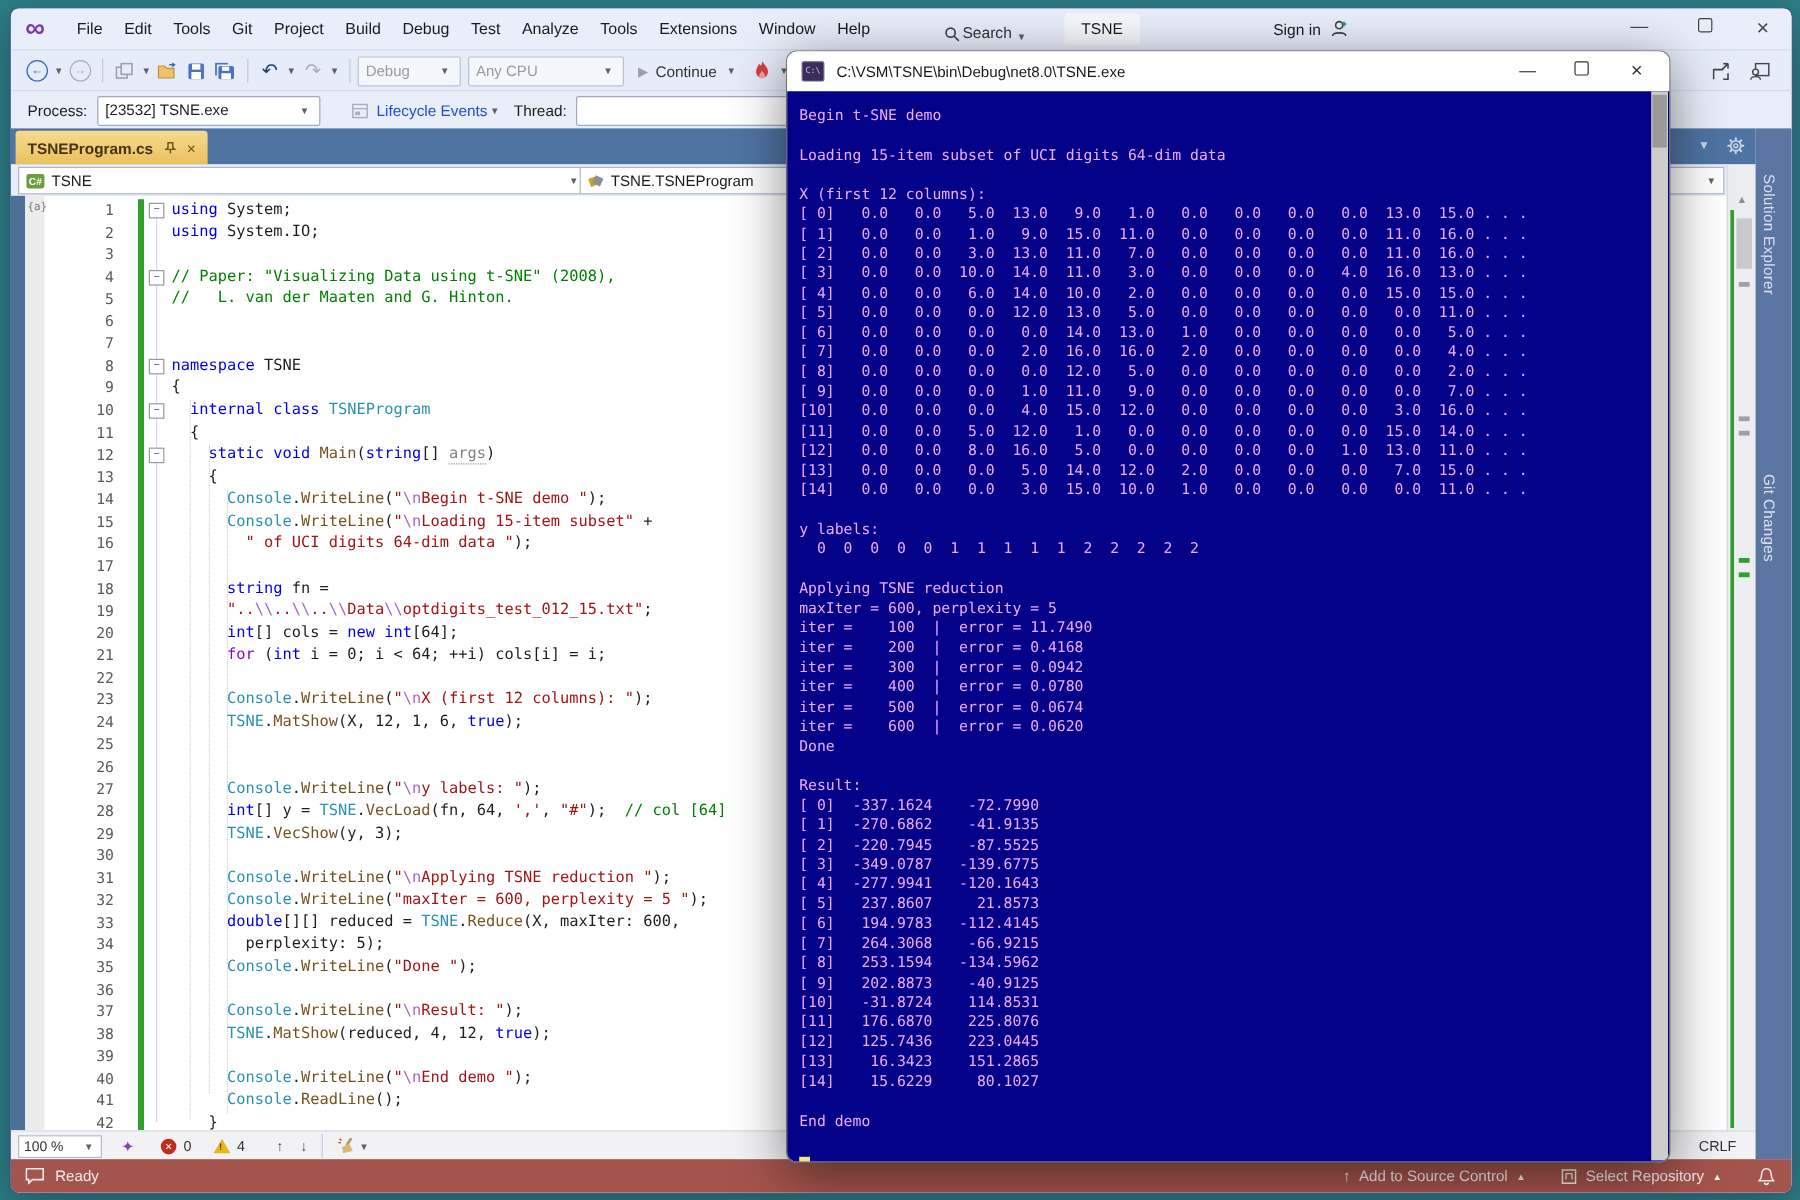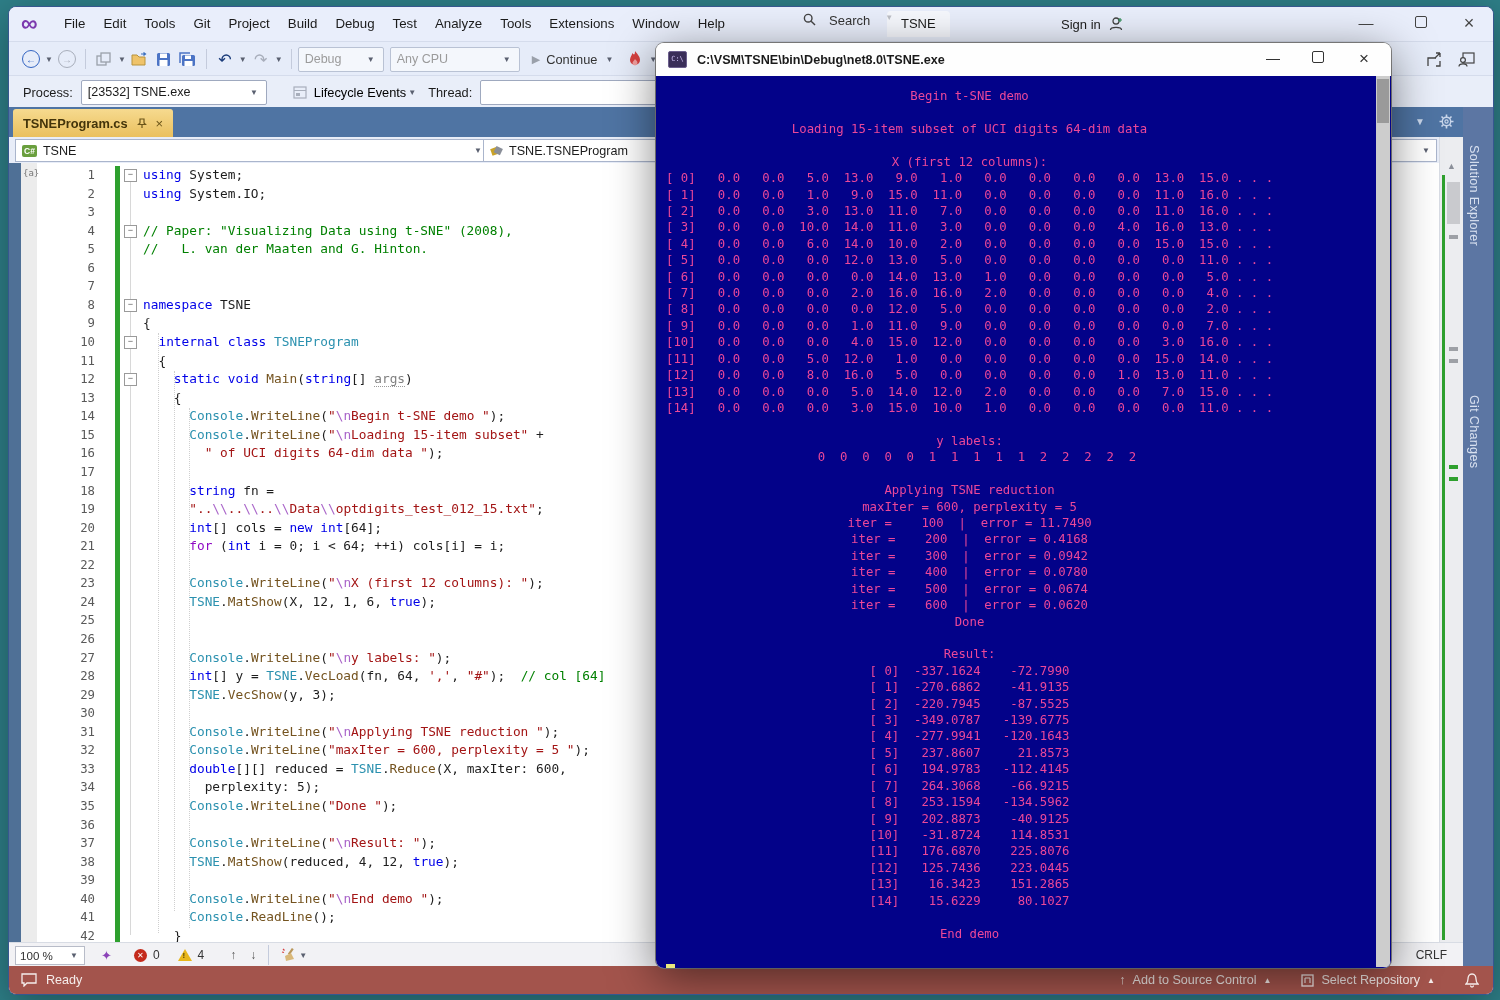--- a/index.html
+++ b/index.html
@@ -6,21 +6,21 @@
     font-family:"Liberation Sans",sans-serif;-webkit-font-smoothing:antialiased;}
   .abs{position:absolute;}
   
   #vswin{position:absolute;left:8px;top:6px;width:1484px;height:987px;background:#E9EEF9;
     border:1px solid #36578F;border-radius:8px;box-shadow:0 10px 40px rgba(0,0,0,.35);overflow:hidden;}
   
   #titlebar{position:absolute;left:0;top:0;width:100%;height:34px;background:#E9EEFB;}
   #menubar{position:absolute;left:46px;top:0;height:34px;display:flex;align-items:center;}
   #menubar .mi{padding:0 9px;font-size:13.3px;color:#1b1b1b;line-height:34px;cursor:default;}
   #vslogo{position:absolute;left:12px;top:3px;font-size:23px;font-weight:bold;color:#7C3AAE;}
-  #searchbox{position:absolute;left:794px;top:6px;height:22px;display:flex;align-items:flex-start;color:#333;font-size:13px;gap:13px;}
+  #searchbox{position:absolute;left:778px;top:6px;height:22px;display:flex;align-items:flex-end;color:#333;font-size:13px;gap:2px;}
   #solutionname{position:absolute;left:878px;top:4px;height:26px;line-height:26px;padding:0 14px;
      background:rgba(255,255,255,.6);border-radius:4px 4px 0 0;font-size:13px;color:#1b1b1b;}
   #signin{position:absolute;left:1052px;top:0;height:34px;display:flex;align-items:center;gap:7px;font-size:13px;color:#1b1b1b;}
   .wbtn{position:absolute;top:0;width:44px;height:34px;text-align:center;line-height:32px;color:#444;font-size:15px;}
   .maxbox{display:inline-block;width:10px;height:10px;border:1.2px solid #444;border-radius:2px;}
   
   #toolbar{position:absolute;left:0;top:34px;width:100%;height:34px;background:#E6ECF9;border-top:1px solid #D5DCEC;display:flex;align-items:center;}
   .tb-sep{width:1px;height:20px;background:#C4CBDC;margin:0 6px;}
   .tb-ic{width:24px;height:24px;display:flex;align-items:center;justify-content:center;font-size:14px;}
   .ddv{font-size:8px;color:#5a6070;margin:0 2px;}
@@ -75,26 +75,26 @@
   
   #statusbar{position:absolute;left:0;top:959px;width:100%;height:28px;background:#A3544C;color:#F5EDEB;font-size:12.6px;display:flex;align-items:center;}
   #statusbar .sb-item{display:flex;align-items:center;gap:7px;}
   
   #sidebar{position:absolute;left:1454px;top:100px;width:30px;height:859px;background:#5C76A3;}
   .vtab{position:absolute;left:4px;writing-mode:vertical-rl;font-size:12.6px;color:#D9E1F0;letter-spacing:.3px;}
   
   #conwin{position:absolute;left:647px;top:36px;width:735px;height:925px;border-radius:8px;
      box-shadow:0 10px 45px rgba(0,0,0,.5),0 0 0 1px #8C8C8C;background:#fff;}
   #contitle{position:absolute;left:0;top:0;width:100%;height:33px;background:#FEFEFE;border-radius:8px 8px 0 0;display:flex;align-items:center;}
-  #contitle .ttext{font-size:12.6px;color:#1a1a1a;margin-left:10px;font-weight:bold;}
+  #contitle .ttext{font-size:12.6px;color:#1a1a1a;margin-left:10px;}
   #conicon{width:17px;height:15px;margin-left:12px;background:#3A2E58;border:1px solid #6B5E8C;border-radius:2px;color:#CBBCF0;font-size:7px;line-height:14px;text-align:center;font-family:"DejaVu Sans Mono",monospace;}
   .cwbtn{position:absolute;top:0;width:44px;height:33px;text-align:center;line-height:31px;color:#333;font-size:14px;}
   #conbody{position:absolute;left:0;top:33px;width:100%;height:892px;background:#030289;border-radius:0 0 8px 8px;overflow:hidden;}
   #conpre{position:absolute;left:10px;top:12px;margin:0;font-family:"DejaVu Sans Mono",monospace;
-     font-size:12.3px;line-height:16.42px;color:#ec4899;white-space:pre;text-align:center;}
+     font-size:12.3px;line-height:16.42px;color:#f0abfc;white-space:pre;}
   #concursor{position:absolute;left:10px;top:888px;width:9px;height:7px;background:#E9E97E;}
   #conscroll{position:absolute;right:1px;top:0;width:14px;height:891px;background:#CDCDCD;}
   #conthumb{position:absolute;left:1px;top:3px;width:12px;height:44px;background:#9A9A9A;}
   svg{display:block;}
 </style>
 </head>
 <body style="background: rgb(46, 127, 136);">
 
 <div id="vswin">
 
@@ -237,21 +237,21 @@
     </span>
     <span style="width:26px;"></span>
     <span>
       <svg width="14" height="13" viewBox="0 0 14 13">
           <rect x="1" y="1" width="12" height="11" fill="none" stroke="#A8AEBB" stroke-width="1.2"></rect>
           <line x1="1" y1="4.5" x2="13" y2="4.5" stroke="#A8AEBB" stroke-width="1.2"></line>
           <rect x="3" y="7" width="4" height="3" fill="#A8AEBB"></rect>
         </svg>
     </span>
     <span style="width:7px;"></span>
-    <span style="color:#000000;text-align:right;">Lifecycle Events</span>
+    <span style="color:#1d4ed8;text-align:right;">Lifecycle Events</span>
     <span class="ddv">▼</span>
     <span style="width:10px;"></span>
     <span>Thread:</span>
     <span style="width:8px;"></span>
     <span class="wcombo" style="width:220px;">
         <span></span>
         <span class="ddv">▼</span>
       </span>
   </div>
 

